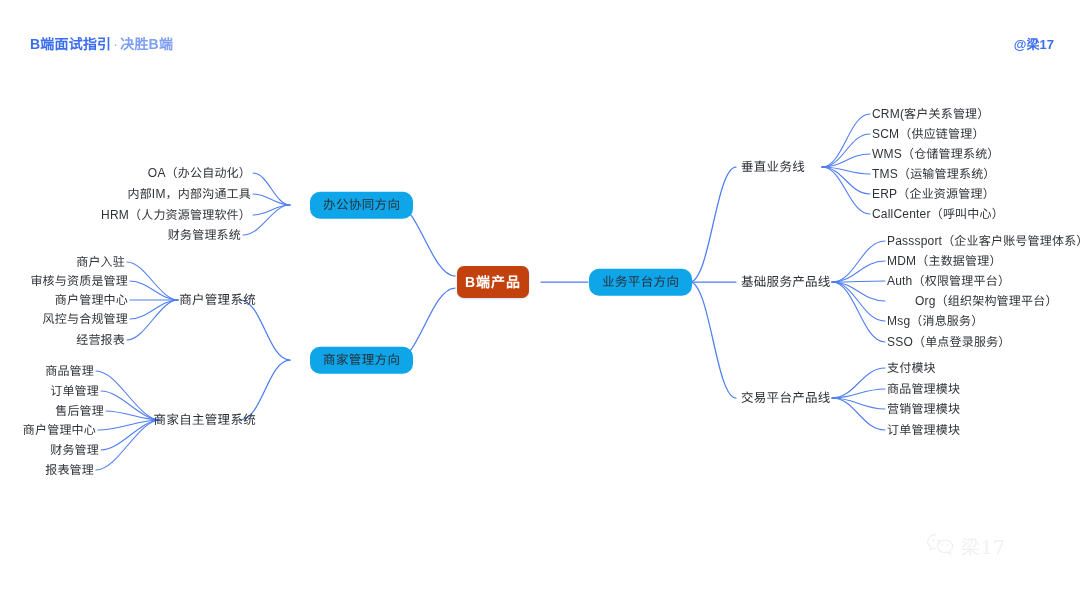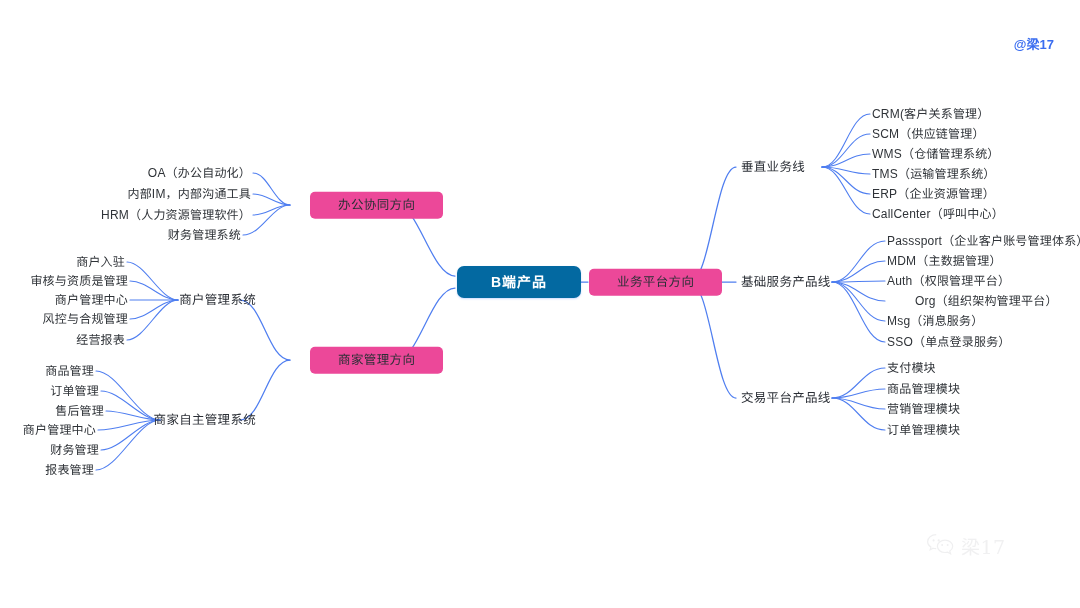--- a/index.html
+++ b/index.html
@@ -69,36 +69,36 @@
   .node {
     position: absolute;
     white-space: nowrap;
     font-size: 12px;
     line-height: 1;
     color: #2b2f36;
     transform: translateY(-50%);
   }
 
   .node.root {
-    background: #0369a1;
+    background: #c2410c;
     color: #ffffff;
     font-size: 14px;
     font-weight: bold;
     border-radius: 7px;
-    padding: 9px 34px;
+    padding: 9px 8px;
     letter-spacing: 1px;
     box-shadow: 0 1px 2px rgba(51,112,255,.25);
   }
 
   .node.cat {
-    background: #ec4899;
+    background: #0ea5e9;
     color: #2b2f36;
     font-size: 12.5px;
-    border-radius: 5px;
-    padding: 7px 28px;
+    border-radius: 10px;
+    padding: 7px 13px;
     letter-spacing: .4px;
   }
 
   .node.sub {
     font-size: 12.5px;
     color: #2b2f36;
     letter-spacing: .3px;
   }
 
   .node.leaf {
@@ -128,20 +128,23 @@
     letter-spacing: .5px;
     font-family: "DejaVu Serif", serif;
   }
   .wm-icon { display: block; }
 </style>
 </head>
 <body>
 
 <div id="canvas">
 
+  <div class="header-title">
+    <span class="ht-main">B端面试指引</span><span class="ht-dot">·</span><span class="ht-sub">决胜B端</span>
+  </div>
 
   <div class="header-handle">@梁17</div>
 
   <svg id="wires" viewBox="0 0 1080 608" xmlns="http://www.w3.org/2000/svg">
 
     <path d="M455,276 C432,276 418,205 397,205"></path>
     <path d="M455,288 C432,288 418,360 397,360"></path>
 
     <path d="M541,282 L588,282"></path>
 

